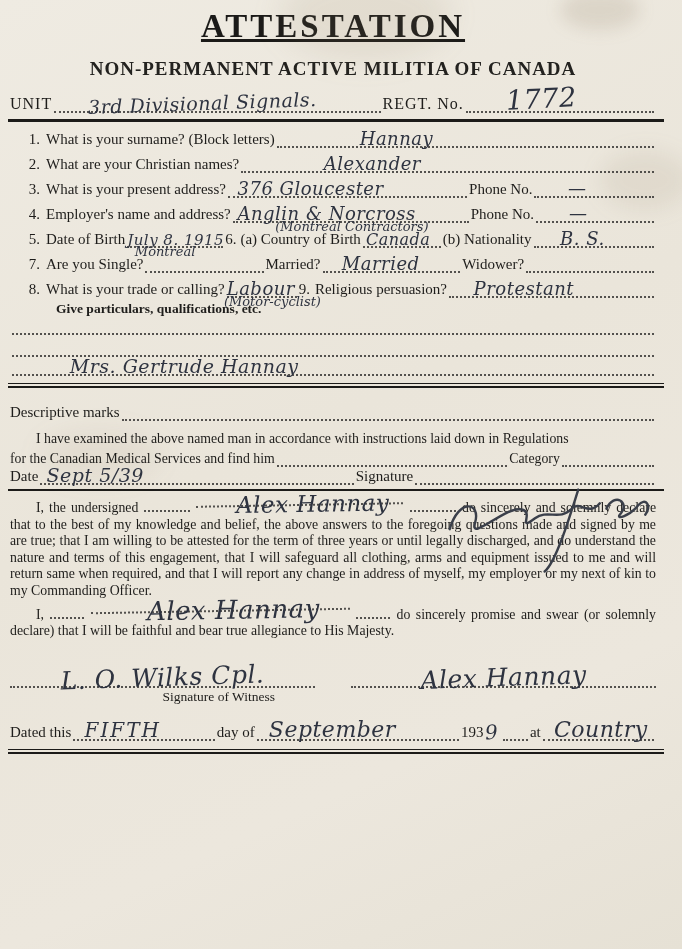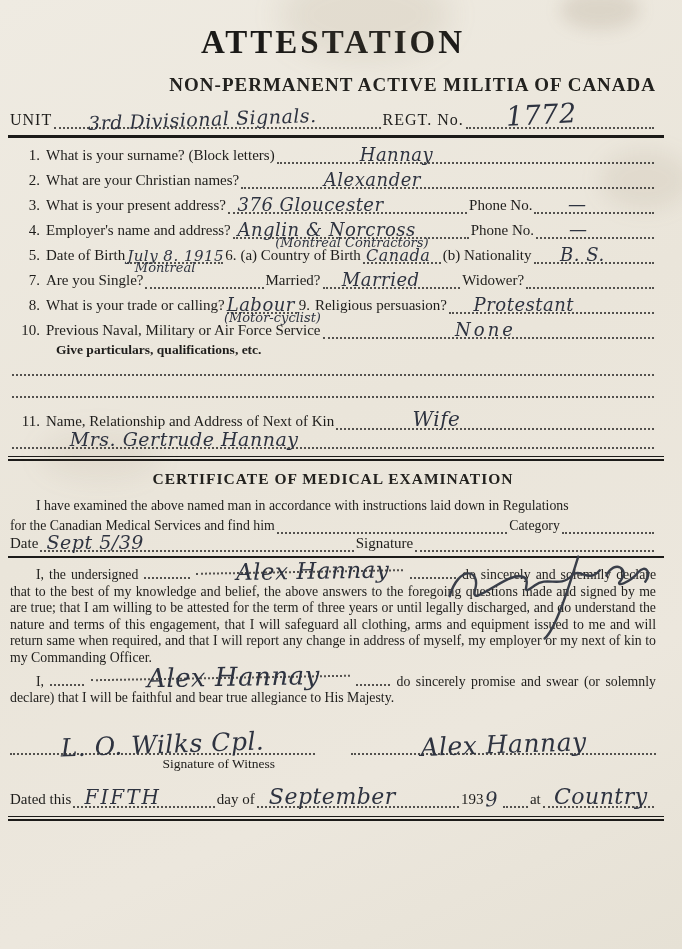--- a/index.html
+++ b/index.html
@@ -13,22 +13,22 @@
     color:#1e1d1b;
     font-family:"Liberation Serif",serif;
     overflow:hidden;
   }
   .stain{position:absolute;border-radius:50%;pointer-events:none;}
   .stain.s1{left:280px;top:-30px;width:170px;height:90px;background:rgba(150,130,95,.12);filter:blur(14px);}
   .stain.s2{left:600px;top:150px;width:90px;height:60px;background:rgba(140,120,90,.10);filter:blur(10px);}
   .stain.s3{left:40px;top:430px;width:120px;height:50px;background:rgba(140,120,90,.08);filter:blur(12px);}
   .stain.s4{left:560px;top:-10px;width:80px;height:40px;background:rgba(120,100,70,.14);filter:blur(8px);}
 
-  .title{font-size:33px;font-weight:bold;letter-spacing:3px;text-align:center;margin-top:16px;color:#1b1a18;}
-  .subtitle{font-size:19px;font-weight:bold;letter-spacing:1px;text-align:right;margin-top:13px;color:#23221f;}
+  .title{font-size:33px;font-weight:bold;letter-spacing:3px;text-align:center;margin-top:0;color:#1b1a18;text-decoration:underline;}
+  .subtitle{font-size:19px;font-weight:bold;letter-spacing:1px;text-align:center;margin-top:13px;color:#23221f;}
 
   .row{display:flex;align-items:flex-end;white-space:nowrap;}
   .dots{flex:1;min-width:14px;border-bottom:2px dotted rgba(45,44,42,.8);position:relative;height:4px;margin:0 2px;}
   .dots.full{flex:1;}
   .lbl{font-size:15px;line-height:1.2;padding-bottom:0px;}
 
   .hw{font-family:"DejaVu Serif",serif;font-style:italic;color:#2e3340;letter-spacing:.5px;}
   .dots .hw{position:absolute;bottom:-3px;white-space:nowrap;z-index:3;}
   .hw-note{position:absolute;top:2px;font-size:13px;white-space:nowrap;z-index:3;font-family:"DejaVu Serif",serif;font-style:italic;color:#2e3340;}
 
@@ -177,60 +177,49 @@
         <span class="hw" style="left:0">Labour</span>
         <span class="hw-note" style="left:-4%">(Motor-cyclist)</span>
       </span>
       <span class="lbl">9.</span>
       <span class="lbl" style="margin-left:5px">Religious persuasion?</span>
       <span class="dots">
         <span class="hw" style="left:12%">Protestant</span>
       </span>
     </div>
 
-    <div class="qrow">
-      <span class="qnum">10.</span>
-      <span class="lbl">Previous Naval, Military or Air Force Service</span>
-      <span class="dots">
-        <span class="hw" style="left:40%;letter-spacing:3px">None</span>
-      </span>
-    </div>
     <div class="sub-note">Give particulars, qualifications, etc.</div>
 
     <div class="qrow" style="margin-top:12px">
       <span class="dots full"></span>
     </div>
     <div class="qrow" style="margin-top:16px">
       <span class="dots full"></span>
     </div>
 
-    <div class="qrow" style="margin-top:14px">
-      <span class="qnum">11.</span>
-      <span class="lbl">Name, Relationship and Address of Next of Kin</span>
-      <span class="dots">
-        <span class="hw" style="left:24%;font-size:20px">Wife</span>
-      </span>
-    </div>
     <div class="qrow" style="margin-top:13px">
       <span class="dots full">
         <span class="hw" style="left:9%;font-size:19px">Mrs. Gertrude Hannay</span>
       </span>
     </div>
   </div>
 
   <hr class="rule-double">
 
   <div class="medical">
-    <div class="sec-head">CERTIFICATE OF MEDICAL EXAMINATION</div>
 
     <svg class="med-sig-svg" width="230" height="92" viewBox="0 0 230 92">
       <path d="M18,38 C30,8 52,14 44,34 C36,54 76,20 92,26 C104,30 84,48 104,36 C118,28 128,42 142,30 C150,23 158,40 170,28 M150,12 C138,40 120,82 108,90 M176,34 C186,18 200,30 190,40 C182,47 198,44 208,34 C216,26 222,36 214,44" stroke="#3a3f4a" stroke-width="2.4" fill="none" stroke-linecap="round"></path>
     </svg>
 
 
+    <div class="row" style="margin-top:15px">
+      <span class="lbl">Descriptive marks</span>
+      <span class="dots"></span>
+    </div>
 
     <p class="para" style="margin-top:10px">I have examined the above named man in accordance with instructions laid down in Regulations</p>
     <div class="row" style="margin-top:3px">
       <span class="lbl" style="font-size:13.8px">for the Canadian Medical Services and find him</span>
       <span class="dots" style="flex:2"></span>
       <span class="lbl" style="font-size:13.8px">Category</span>
       <span class="dots" style="flex:.8"></span>
     </div>
 
     <div class="row" style="margin-top:0">

